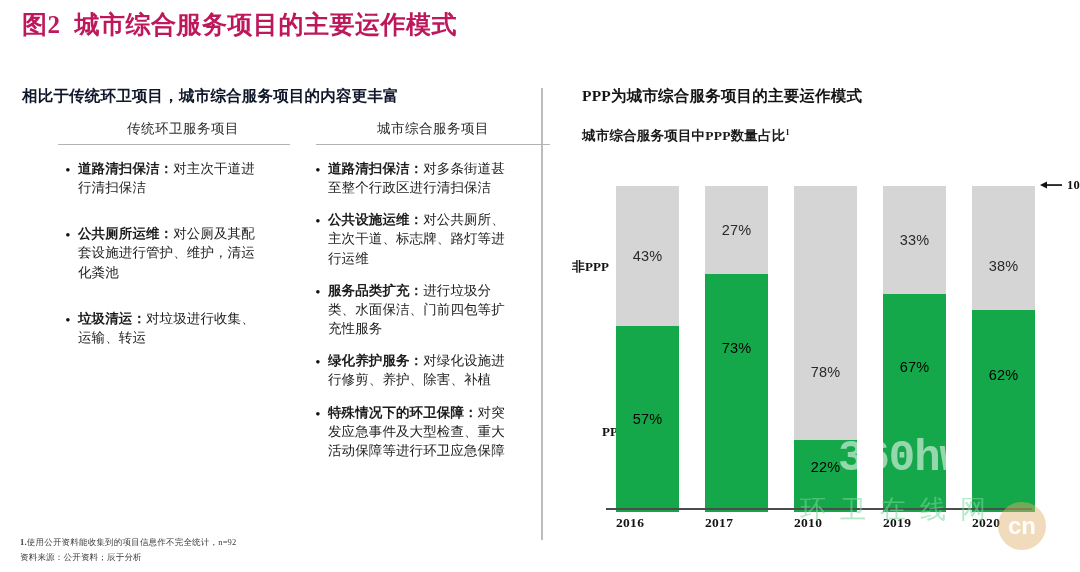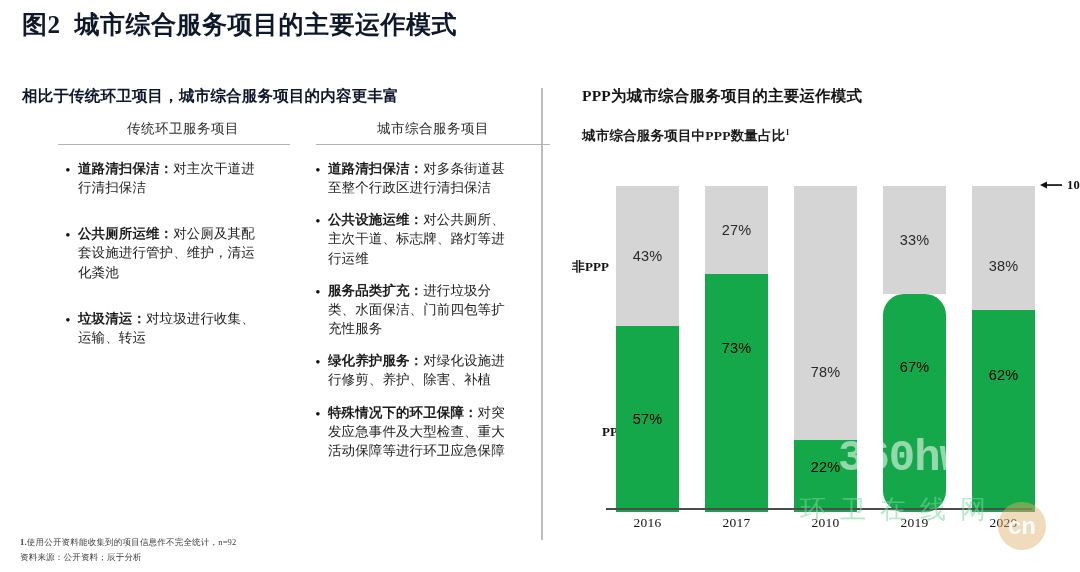--- a/index.html
+++ b/index.html
@@ -20,21 +20,21 @@
 
   
   #title {
     position: absolute;
     left: 22px;
     top: 8px;
     font-size: 25px;
     font-weight: bold;
     letter-spacing: 0.5px;
     white-space: nowrap;
-    color: #0f172a;
+    color: #be185d;
   }
   #title .tnum { margin-right: 14px; }
 
   
   #divider {
     position: absolute;
     left: 541px;
     top: 88px;
     width: 2px;
     height: 452px;
@@ -192,23 +192,23 @@
     left: 46px;
     top: 326px;
     width: 426px;
     height: 1.5px;
     background: #4c4c4c;
   }
   .year-label {
     position: absolute;
     top: 333px;
     width: 63px;
-    text-align: center;
+    text-align: left;
     font-size: 13.5px;
-    font-weight: normal;
+    font-weight: bold;
     color: #141414;
     letter-spacing: 0.3px;
   }
   #label-nonppp {
     position: absolute;
     left: -44px;
     top: 76px;
     font-size: 13px;
     font-weight: bold;
     color: #111;
@@ -394,21 +394,21 @@
           </div>
           <div class="seg seg-bot" style="height:71.7px;">
             <span class="seg-label" style="margin-bottom:18px;">22%</span>
           </div>
         </div>
 
         <div class="bar-group" style="left:267px;">
           <div class="seg seg-top" style="height:107.6px;">
             <span class="seg-label">33%</span>
           </div>
-          <div class="seg seg-bot" style="height:218.4px;border-radius:21px;">
+          <div class="seg seg-bot" style="height:218.4px;">
             <span class="seg-label" style="margin-bottom:72px;">67%</span>
           </div>
         </div>
 
         <div class="bar-group" style="left:356px;">
           <div class="seg seg-top" style="height:123.9px;">
             <span class="seg-label" style="margin-top:36px;">38%</span>
           </div>
           <div class="seg seg-bot" style="height:202.1px;">
             <span class="seg-label" style="margin-bottom:72px;">62%</span>

